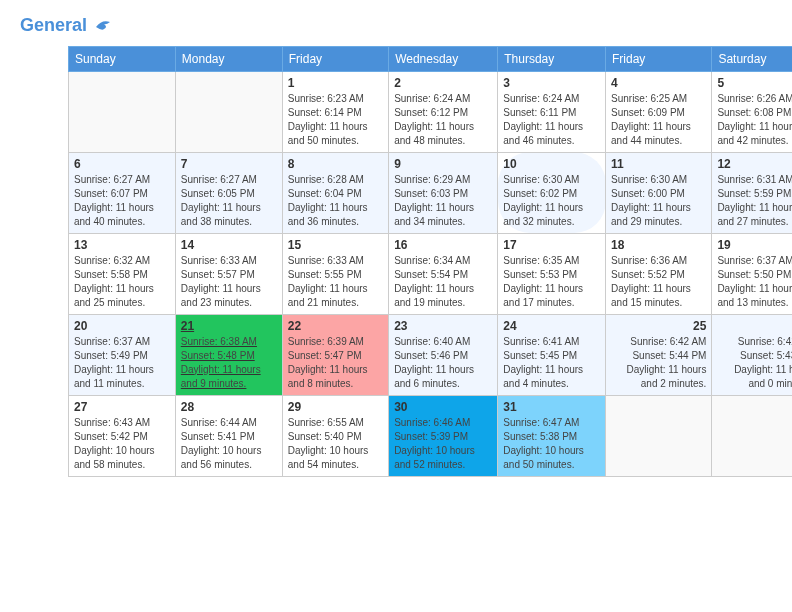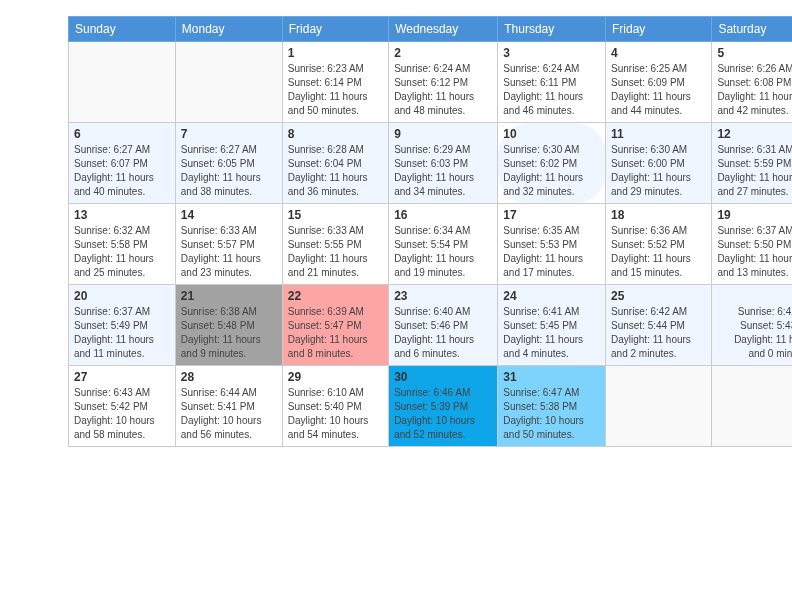--- a/index.html
+++ b/index.html
@@ -81,20 +81,39 @@
       background: #f5f9ff;
     }
     tr:nth-child(odd) td:not(.empty) {
       background: #fff;
     }
   </style>
 </head>
 <body>
 
 <div class="page">
+  <div class="header">
+    <div class="logo">
+      <div>
+        <div style="display:flex;align-items:center;">
+          <div style="font-size:18px;font-weight:bold;color:#333;line-height:1.1;">
+            <span style="color:#4a90d9;">General</span>
+            <svg width="18" height="14" viewBox="0 0 18 14" style="vertical-align:middle;margin-left:2px;" fill="#4a90d9">
+              <path d="M2,8 Q8,0 16,3 Q12,6 10,5 Q14,8 10,10 Q8,12 2,8Z"></path>
+            </svg>
+          </div>
+        </div>
+        <div style="font-size:18px;font-weight:bold;color:#4a90d9;line-height:1.1;"></div>
+      </div>
+    </div>
+    <div class="title-block">
+      <div class="month-title"></div>
+      <div class="subtitle"></div>
+    </div>
+  </div>
 
   <table class="calendar">
     <thead>
       <tr>
       <th>Sunday</th>
           <th>Monday</th>
           <th>Friday</th>
           <th>Wednesday</th>
           <th>Thursday</th>
           <th>Friday</th>
@@ -224,21 +243,21 @@
 Daylight: 11 hours and 13 minutes.</div>
           </td>
         </tr>
         <tr>
           <td style="background: rgb(240, 246, 255);">
             <span class="day-num">20</span>
             <div class="day-info" style="white-space: pre-line;">Sunrise: 6:37 AM
 Sunset: 5:49 PM
 Daylight: 11 hours and 11 minutes.</div>
           </td>
-          <td style="background: #a3a3a3;">
+          <td style="background: #22c55e; text-decoration: underline;">
             <span class="day-num">21</span>
             <div class="day-info" style="white-space: pre-line;">Sunrise: 6:38 AM
 Sunset: 5:48 PM
 Daylight: 11 hours and 9 minutes.</div>
           </td>
           <td style="background: #fca5a5;">
             <span class="day-num">22</span>
             <div class="day-info" style="white-space: pre-line;">Sunrise: 6:39 AM
 Sunset: 5:47 PM
 Daylight: 11 hours and 8 minutes.</div>
@@ -248,21 +267,21 @@
             <div class="day-info" style="white-space: pre-line;">Sunrise: 6:40 AM
 Sunset: 5:46 PM
 Daylight: 11 hours and 6 minutes.</div>
           </td>
           <td style="background: rgb(240, 246, 255);">
             <span class="day-num">24</span>
             <div class="day-info" style="white-space: pre-line;">Sunrise: 6:41 AM
 Sunset: 5:45 PM
 Daylight: 11 hours and 4 minutes.</div>
           </td>
-          <td style="background: rgb(240, 246, 255);">
+          <td style="background: rgb(240, 246, 255); text-align: right;">
             <span class="day-num">25</span>
             <div class="day-info" style="white-space: pre-line;">Sunrise: 6:42 AM
 Sunset: 5:44 PM
 Daylight: 11 hours and 2 minutes.</div>
           </td>
           <td style="background: rgb(240, 246, 255); text-align: right;">
             <span class="day-num">26</span>
             <div class="day-info" style="white-space: pre-line;">Sunrise: 6:42 AM
 Sunset: 5:43 PM
 Daylight: 11 hours and 0 minutes.</div>
@@ -276,21 +295,21 @@
 Daylight: 10 hours and 58 minutes.</div>
           </td>
           <td style="background: rgb(255, 255, 255);">
             <span class="day-num">28</span>
             <div class="day-info" style="white-space: pre-line;">Sunrise: 6:44 AM
 Sunset: 5:41 PM
 Daylight: 10 hours and 56 minutes.</div>
           </td>
           <td style="background: rgb(255, 255, 255);">
             <span class="day-num">29</span>
-            <div class="day-info" style="white-space: pre-line;">Sunrise: 6:10 AM
+            <div class="day-info" style="white-space: pre-line;">Sunrise: 6:55 AM
 Sunset: 5:40 PM
 Daylight: 10 hours and 54 minutes.</div>
           </td>
           <td style="background: #0ea5e9;">
             <span class="day-num">30</span>
             <div class="day-info" style="white-space: pre-line;">Sunrise: 6:46 AM
 Sunset: 5:39 PM
 Daylight: 10 hours and 52 minutes.</div>
           </td>
           <td style="background: #7dd3fc;">

